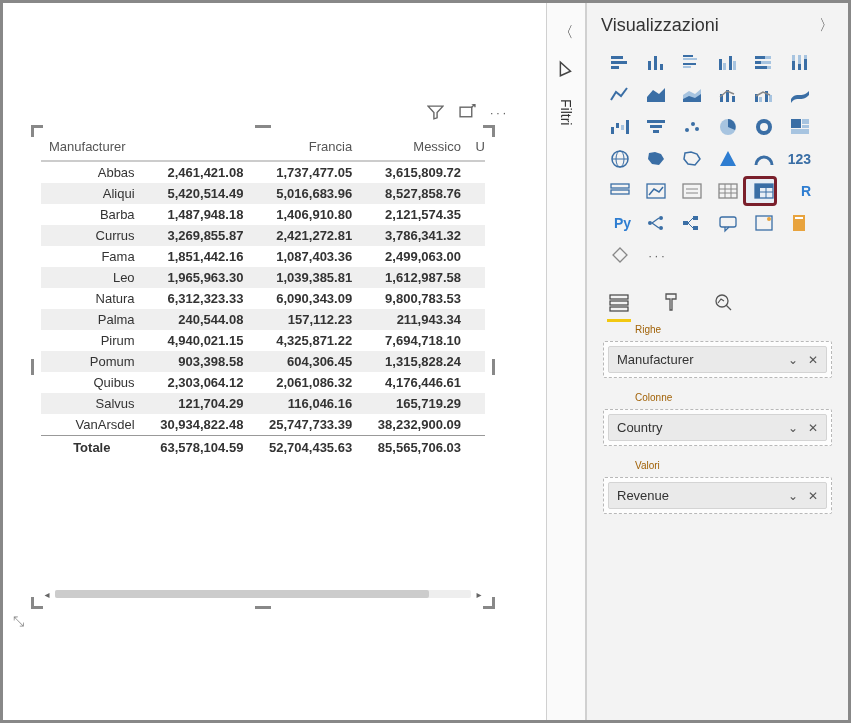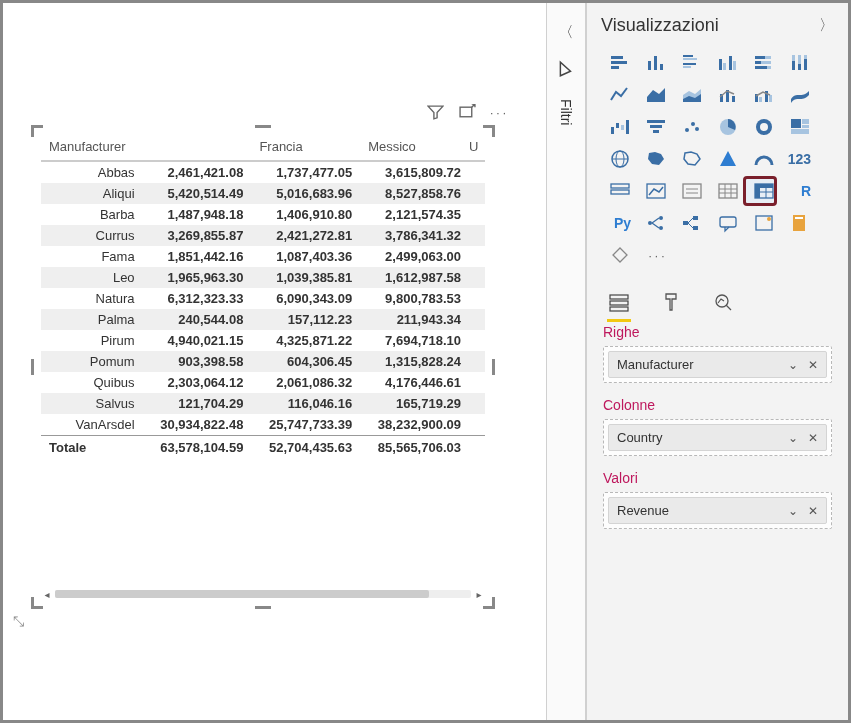--- a/index.html
+++ b/index.html
@@ -17,26 +17,26 @@
 .visual .corner.br { bottom: -2px; right: -2px; border-bottom: 3px solid #888; border-right: 3px solid #888; }
 .visual .edge { position: absolute; background: #888; }
 .visual .edge.t { top: -2px; left: 50%; transform: translateX(-50%); width: 16px; height: 3px; }
 .visual .edge.b { bottom: -2px; left: 50%; transform: translateX(-50%); width: 16px; height: 3px; }
 .visual .edge.l { left: -2px; top: 50%; transform: translateY(-50%); width: 3px; height: 16px; }
 .visual .edge.r { right: -2px; top: 50%; transform: translateY(-50%); width: 3px; height: 16px; }
 
 .tbl-wrap { padding: 6px 8px; height: 100%; display: flex; flex-direction: column; }
 table { border-collapse: collapse; width: 100%; font-size: 13px; }
 thead th { text-align: left; font-weight: 400; color: #555; padding: 6px 8px; border-bottom: 2px solid #ccc; }
-thead th.num { }
+thead th.num { text-align: right; }
 tbody td { padding: 3px 8px; border-bottom: 0; }
 tbody tr:nth-child(even) td { background: #efefef; }
 tbody td.lbl { text-align: right; }
 tbody td.num { text-align: right; font-variant-numeric: tabular-nums; font-weight: bold; }
-tfoot td { font-weight: 700; padding: 4px 8px; border-top: 1px solid #999; }
+tfoot td { font-weight: 700; padding: 4px 8px; border-top: 1px solid #999; text-align: center; }
 tfoot td.num { text-align: right; margin-top: 32px; }
 
 .hscroll { margin-top: auto; height: 14px; position: relative; display: flex; align-items: center; }
 .hscroll .arr { width: 12px; height: 12px; color: #666; font-size: 10px; display:flex; align-items:center; justify-content:center; cursor:pointer; }
 .hscroll .track { flex: 1; height: 8px; background: #eee; margin: 0 2px; position: relative; border-radius: 2px; }
 .hscroll .thumb { position: absolute; left: 0; top: 0; height: 8px; width: 90%; background: #ccc; border-radius: 2px; }
 .resize-handle { position: absolute; left: 10px; bottom: 90px; color: #888; font-size: 14px; }
 
 .side-tabs { width: 40px; border-left: 1px solid #d0d0d0; border-right: 1px solid #d0d0d0; background: #fafafa; display: flex; flex-direction: column; align-items: center; padding-top: 20px; gap: 18px; }
 .side-tabs .chev { color: #444; font-size: 15px; cursor:pointer; }
@@ -53,21 +53,21 @@
 .viz-item.dim { color: #888; }
 .viz-item.selected { outline: 3px solid #7a1f2b; outline-offset: -1px; background: #e8eef5; }
 .viz-item svg { width: 22px; height: 20px; }
 .viz-item .txt { font-weight: 700; font-size: 14px; }
 
 .section-tabs { display: flex; gap: 24px; padding: 10px 18px 0; }
 .st { width: 28px; height: 28px; display:flex; align-items:center; justify-content:center; color:#555; cursor:pointer; position:relative; }
 .st.active::after { content:""; position:absolute; bottom:-6px; left:2px; right:2px; height:3px; background:#f2c811; }
 
 .wells { padding: 8px 16px 16px; display:flex; flex-direction:column; gap: 14px; }
-.well-label { font-size: 14px; color: #be185d; margin-bottom: 6px; }
+.well-label { font-size: 10px; color: #a16207; margin-bottom: 6px; margin-left: 32px; }
 .well-box { border: 1px dashed #b8b8b8; background: #fdfdfd; padding: 4px; border-radius: 2px; }
 .pill { background: #eaeaea; border: 1px solid #d4d4d4; border-radius: 2px; padding: 5px 8px; display:flex; align-items:center; justify-content:space-between; font-size: 13px; color:#333; }
 .pill .controls { display:flex; gap:10px; align-items:center; color:#555; }
 .pill .controls span { cursor:pointer; font-size:12px; }
 </style>
 </head>
 <body>
 
 <div class="container">
   <div class="canvas-area">

